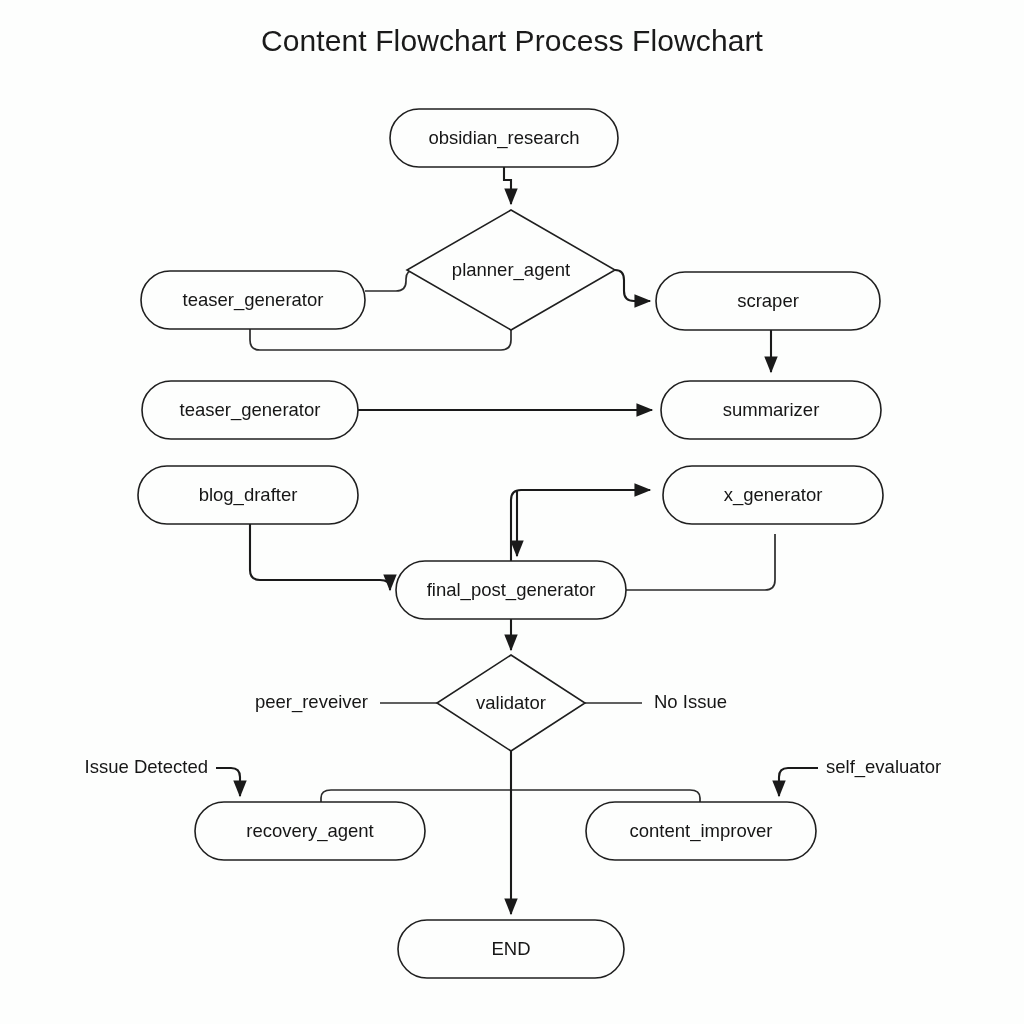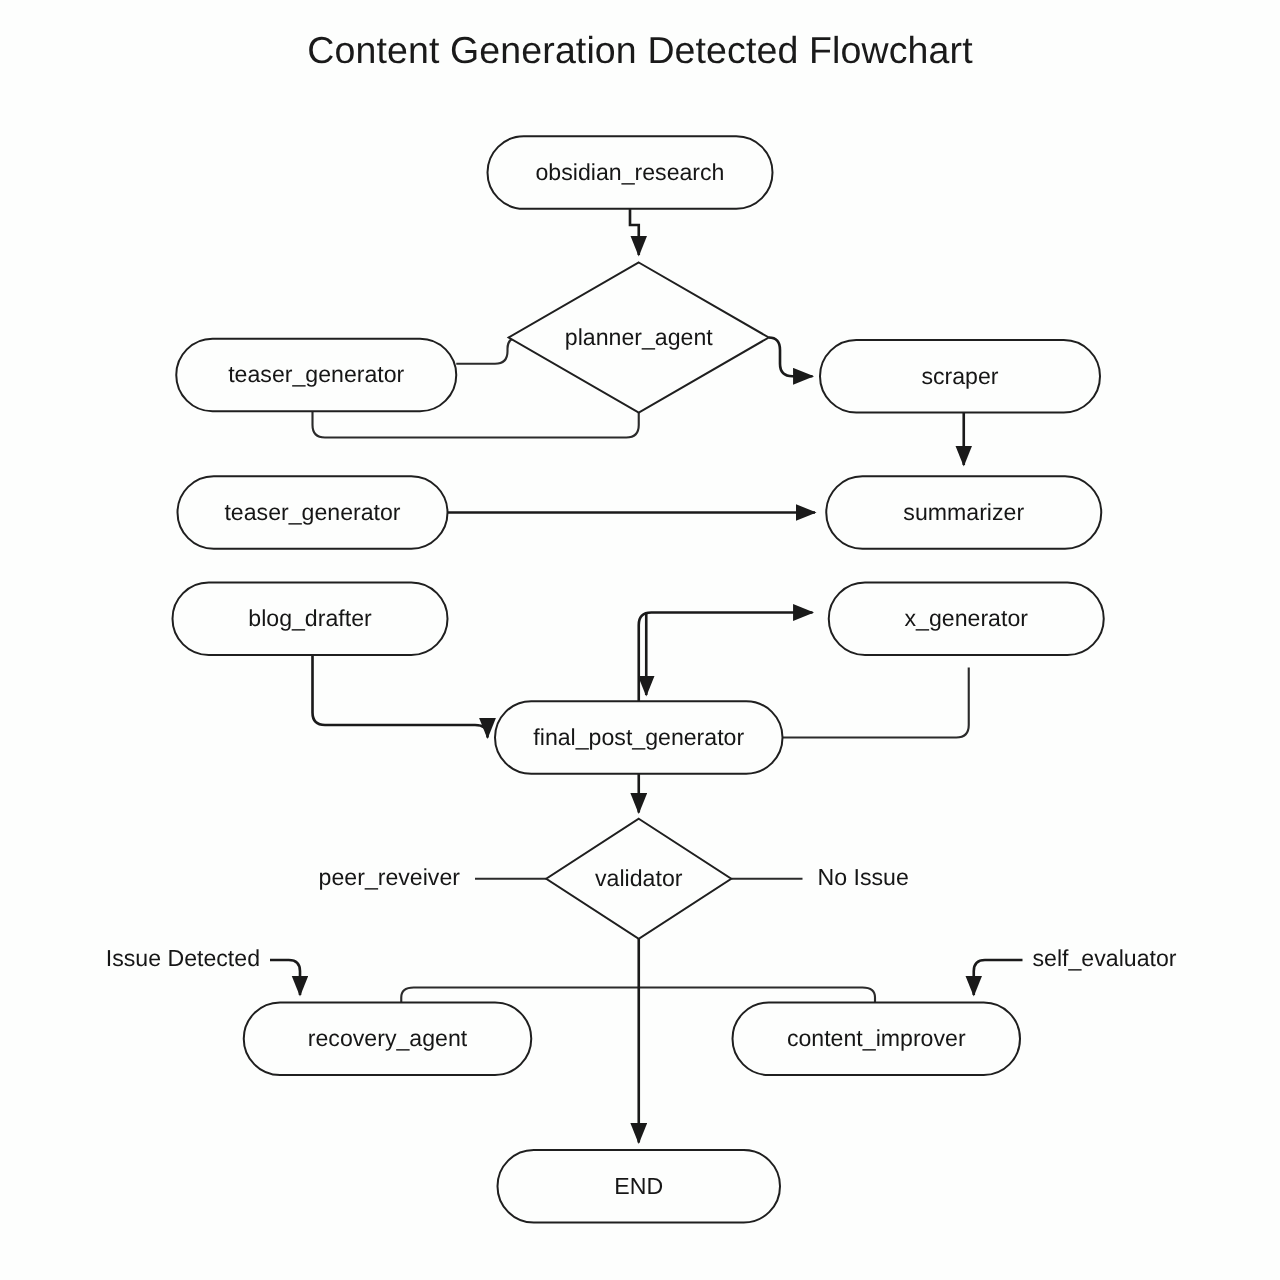--- a/index.html
+++ b/index.html
@@ -62,21 +62,21 @@
     stroke: #1a1a1a;
     stroke-width: 2.1;
     marker-end: url(#arrowhead);
   }
 </style>
 </head>
 <body>
 
 <div id="page">
 
-  <div id="chart-title">Content Generation Detected Flowchart</div>
+  <div id="chart-title">Content Flowchart Process Flowchart</div>
 
   <svg id="flow" viewBox="0 0 1024 1024">
     <defs>
       <marker id="arrowhead" markerWidth="9" markerHeight="9" refX="7.4" refY="3.2" orient="auto" markerUnits="strokeWidth">
         <path d="M0,0 L8,3.2 L0,6.4 z" fill="#1a1a1a"></path>
       </marker>
     </defs>
 
     <g>
 

